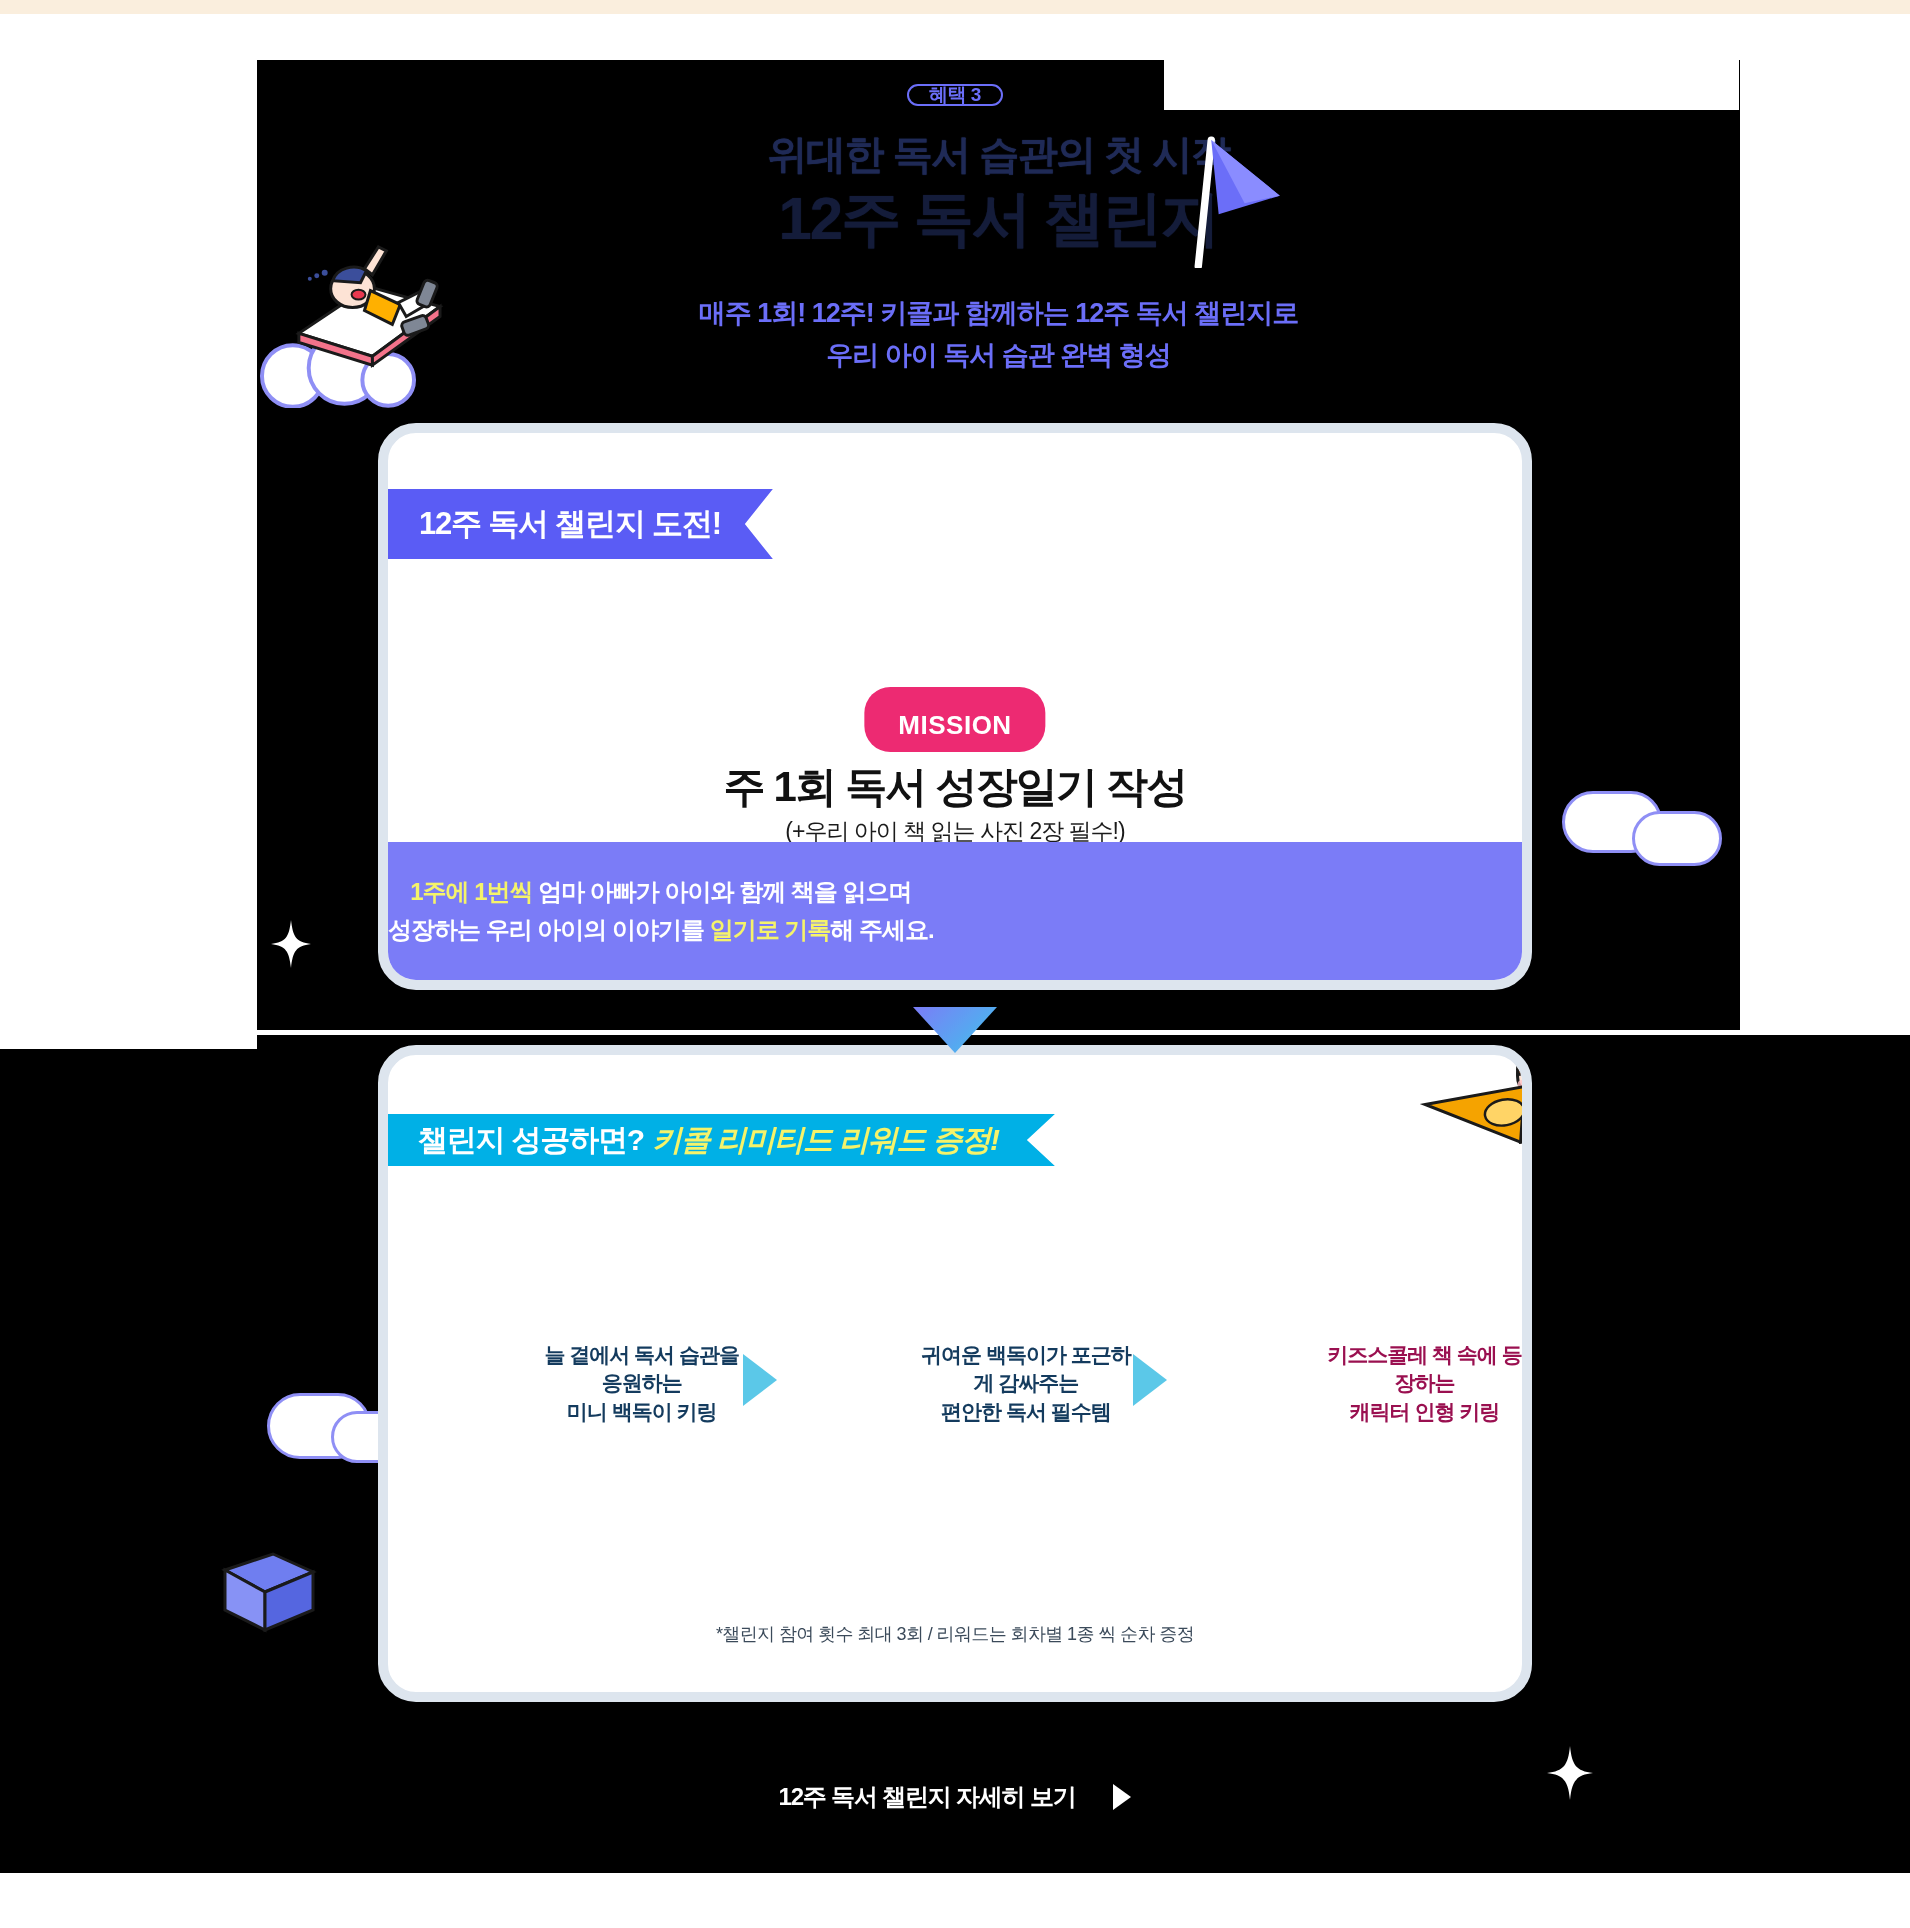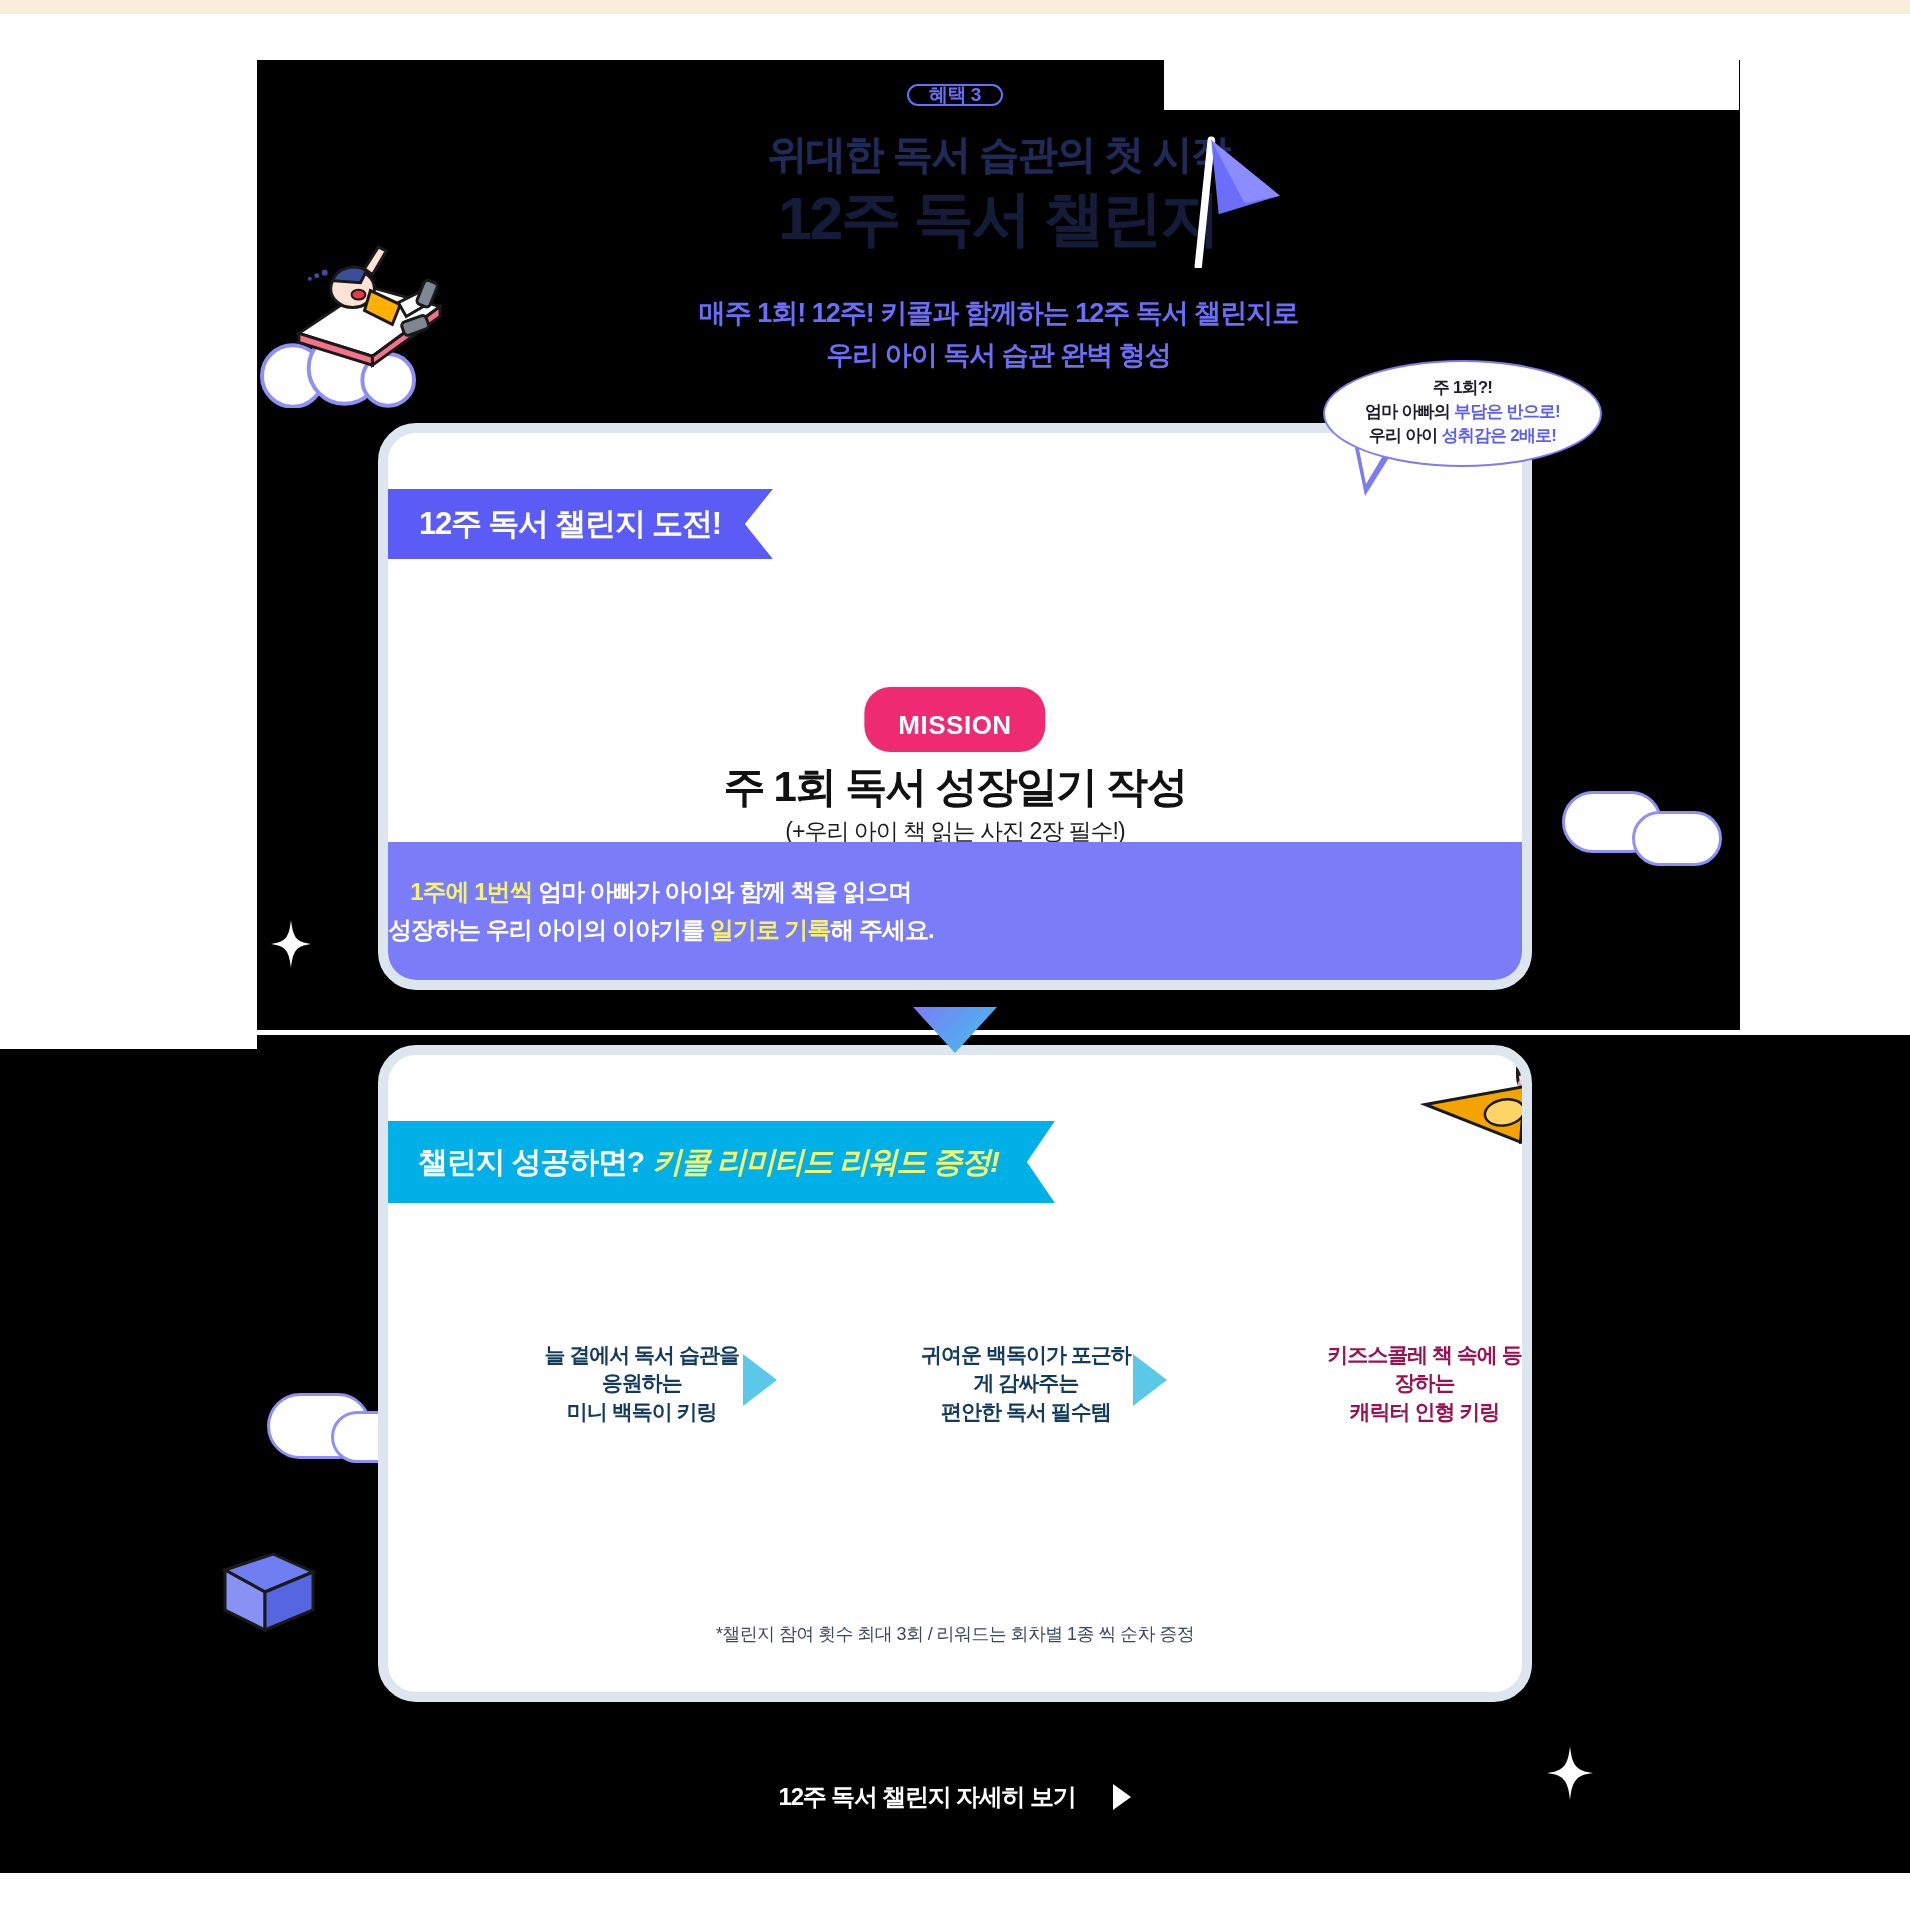--- a/index.html
+++ b/index.html
@@ -244,22 +244,22 @@
     position: absolute;
     left: 378px; top: 1045px;
     width: 1154px; height: 657px;
     background: #ffffff;
     border: 10px solid #dde5ee;
     border-radius: 38px;
     overflow: hidden;
     z-index: 10;
   }
   .ribbon2 {
-    position: absolute; left: 0; top: 66px;
-    height: 82px;
+    position: absolute; left: 0; top: 59px;
+    height: 52px;
     padding: 0 56px 0 30px;
     background: #00b0e6;
     color: #ffffff;
     font-size: 30px; font-weight: 700;
     letter-spacing: -1.2px;
     display: flex; align-items: center;
     clip-path: polygon(0 0, 100% 0, calc(100% - 28px) 50%, 100% 100%, 0 100%);
     justify-content: center;
   }
   .ribbon2 i {
@@ -410,34 +410,20 @@
     <circle cx="49" cy="50" r="2" fill="#3b4e9b"></circle>
   </svg>
   <svg class="cloud-1" viewBox="0 0 165 80">
     <g fill="#ffffff" stroke="#8f8ff5" stroke-width="4">
       <circle cx="36" cy="48" r="31"></circle>
       <circle cx="88" cy="40" r="36"></circle>
       <circle cx="132" cy="52" r="26"></circle>
     </g>
   </svg>
 
-  <div class="speech">
-    <div class="speech-tail"></div>
-    <div class="speech-tail-in"></div>
-    <div class="speech-oval"></div>
-    <div class="speech-text">
-      <div>주 1회?!</div>
-      <div>
-        <span>엄마 아빠의 </span><b>부담은 반으로!</b>
-      </div>
-      <div>
-        <span>우리 아이 </span><b>성취감은 2배로!</b>
-      </div>
-    </div>
-  </div>
 
   <div class="card1">
     <div class="ribbon1">12주 독서 챌린지 도전!</div>
     <div class="mission-pill">MISSION</div>
     <div class="mission-title">주 1회 독서 성장일기 작성</div>
     <div class="mission-note">(+우리 아이 책 읽는 사진 2장 필수!)</div>
     <div class="card1-foot">
       <div>
         <div>
           <b>1주에 1번씩</b><span> 엄마 아빠가 아이와 함께 책을 읽으며</span>

